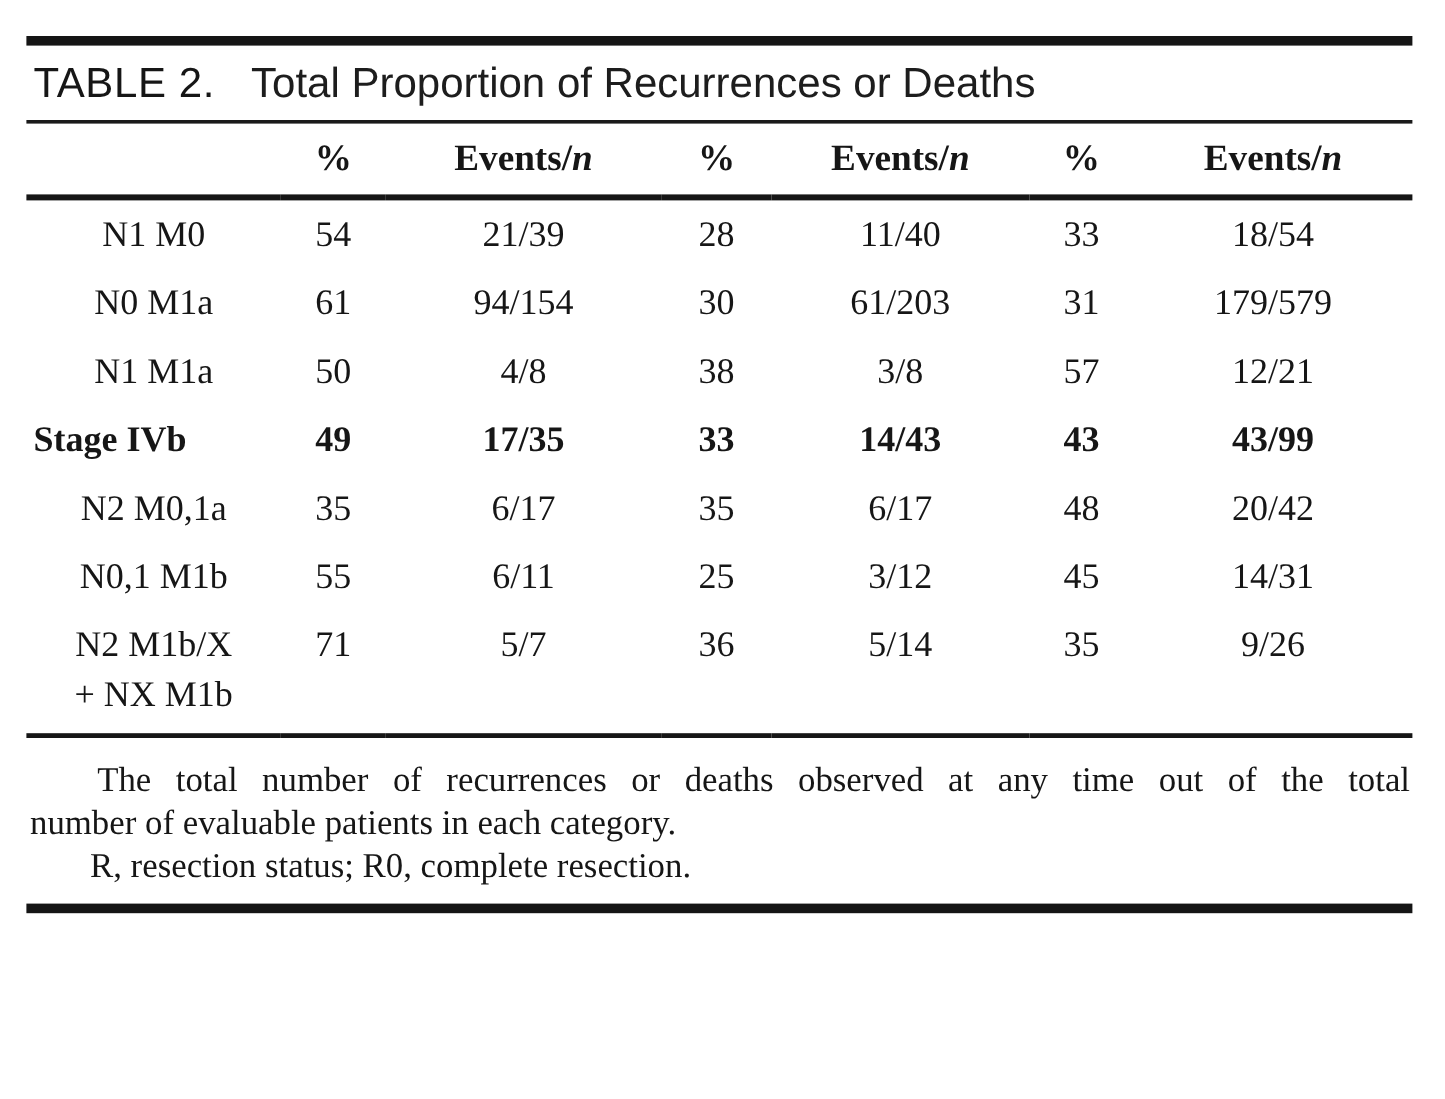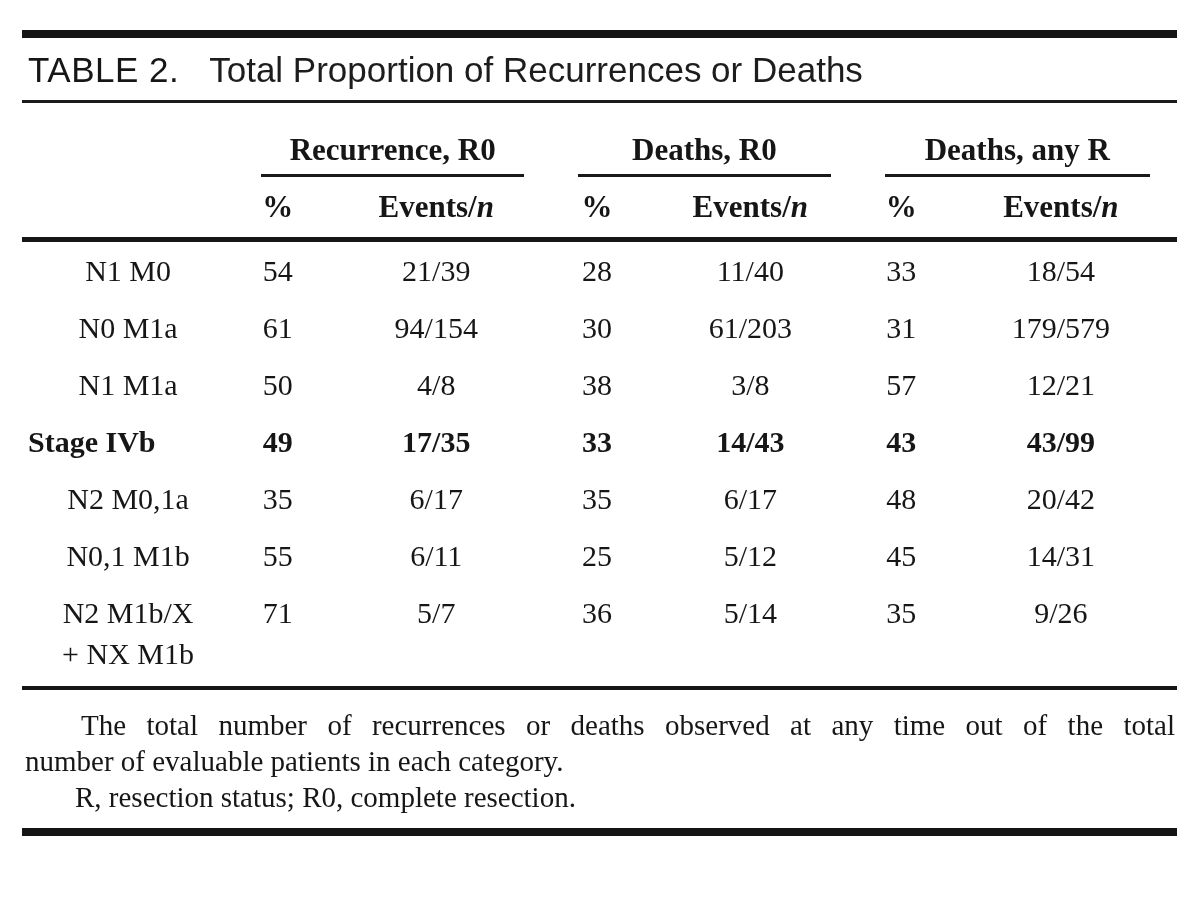--- a/index.html
+++ b/index.html
@@ -126,32 +126,20 @@
     <colgroup>
       <col class="c-label">
         <col class="c-pct1">
         <col class="c-ev1">
       <col class="c-pct2">
         <col class="c-ev2">
         <col class="c-pct3">
         <col class="c-ev3">
     </colgroup>
     <thead>
-      <tr class="group-row">
-        <th></th>
-        <th colspan="2">
-          <div class="group-inner">Recurrence, R0</div>
-        </th>
-        <th colspan="2">
-          <div class="group-inner">Deaths, R0</div>
-        </th>
-        <th colspan="2">
-          <div class="group-inner">Deaths, any R</div>
-        </th>
-      </tr>
       <tr class="sub-row">
         <th></th>
         <th>%</th>
         <th><span>Events/</span><span class="ev-n">n</span></th>
         <th>%</th>
         <th><span>Events/</span><span class="ev-n">n</span></th>
         <th>%</th>
         <th><span>Events/</span><span class="ev-n">n</span></th>
       </tr>
     </thead>
@@ -199,21 +187,21 @@
         <td>35</td>
         <td>6/17</td>
         <td>48</td>
         <td>20/42</td>
       </tr>
       <tr>
         <td class="lbl sub">N0,1 M1b</td>
         <td>55</td>
         <td>6/11</td>
         <td>25</td>
-        <td>5/12</td>
+        <td>3/12</td>
         <td>45</td>
         <td>14/31</td>
       </tr>
       <tr class="last">
         <td class="lbl sub">
           <span class="l1">N2 M1b/X</span>
           <span class="l2">+ NX M1b</span>
         </td>
         <td>71</td>
         <td>5/7</td>

